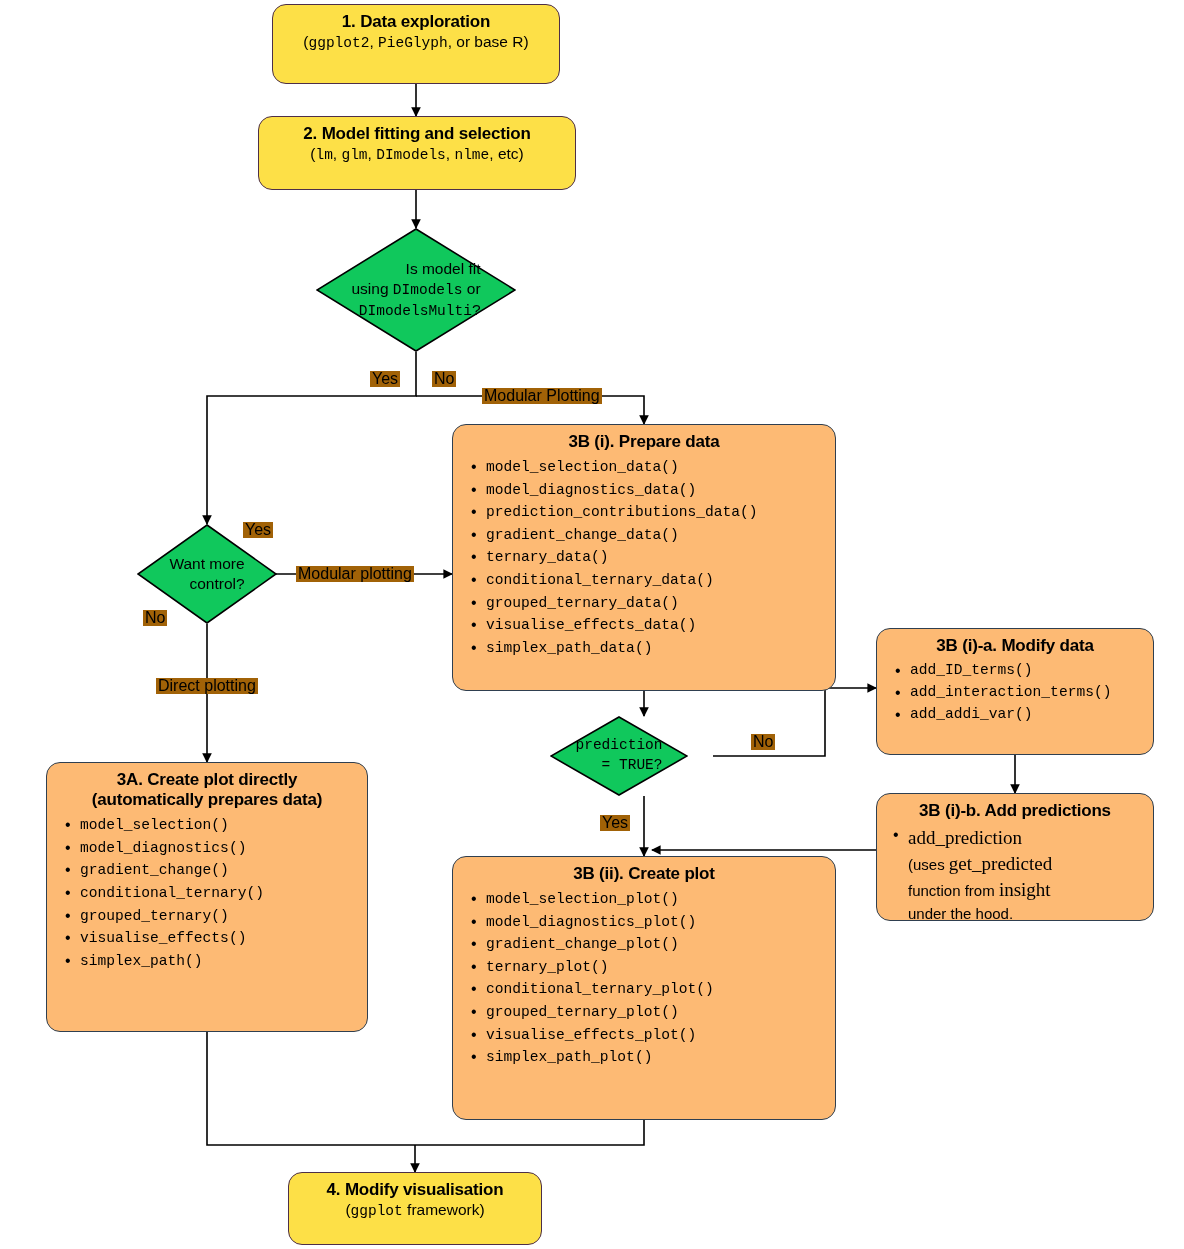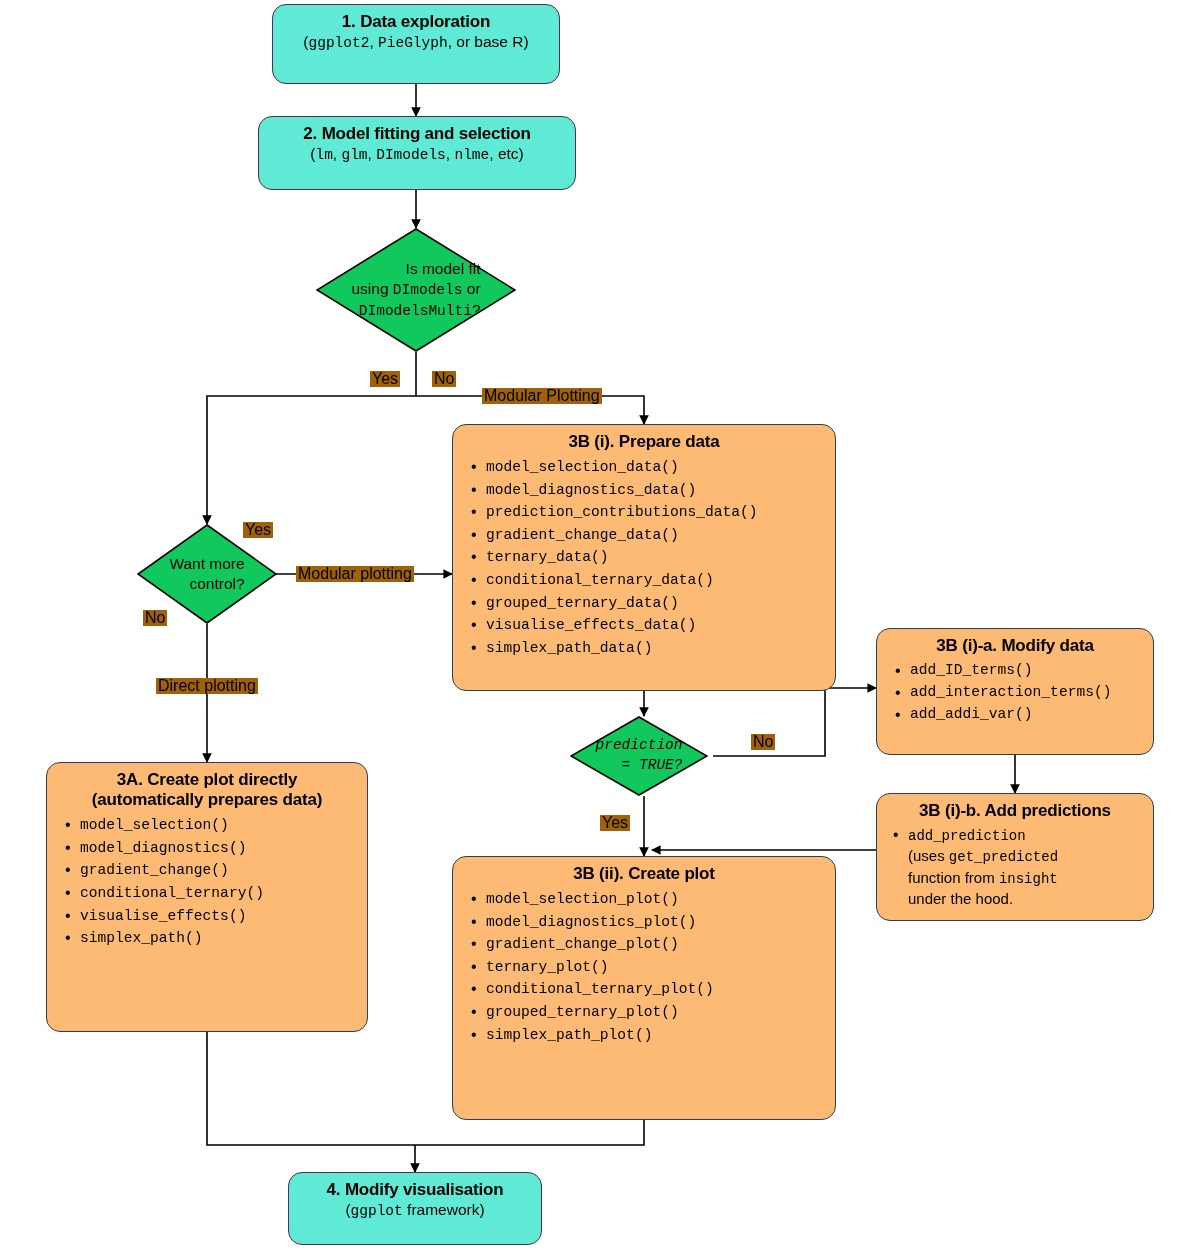--- a/index.html
+++ b/index.html
@@ -26,21 +26,21 @@
     height: 1249px;
     pointer-events: none;
   }
   .node {
     position: absolute;
     box-sizing: border-box;
     border: 1.4px solid #000000;
     border-radius: 14px;
   }
   .node.purple {
-    background: #5eead4;
+    background: #fde047;
     border-color: #4d2f48;
   }
   .node.blue {
     background: #fdba74;
     border-color: #2f3f50;
   }
   .node-title {
     font-weight: bold;
     text-align: center;
     font-size: 17px;
@@ -79,21 +79,21 @@
     font-family: "Liberation Sans", sans-serif;
     font-size: 16px;
   }
   ul.fn-list.tight li { line-height: 1.5; }
   .pred-item {
     white-space: normal !important;
     line-height: 1.38 !important;
     font-family: "Liberation Sans", sans-serif !important;
     font-size: 15px !important;
   }
-  .pred-item .mono { font-size: 14px; }
+  .pred-item .mono { font-size: 19px; font-family: Liberation Serif, serif; }
 
   .diamond {
     position: absolute;
     display: flex;
     align-items: center;
     justify-content: center;
   }
   .diamond .shape {
     position: absolute;
     left: 0; top: 0;
@@ -213,21 +213,21 @@
 
   <div class="node blue" style="left:876px; top:628px; width:278px; height:127px;">
     <div class="node-title">3B (i)-a. Modify data</div>
     <ul class="fn-list tight">
       <li>add_ID_terms()</li>
       <li>add_interaction_terms()</li>
       <li>add_addi_var()</li>
     </ul>
   </div>
 
-  <div class="diamond" style="left:570px; top:716px; width:138px; height:80px;font-style:italic;">
+  <div class="diamond" style="left:550px; top:716px; width:138px; height:80px;">
     <svg class="shape" viewBox="0 0 138 80" preserveAspectRatio="none">
       <polygon points="69,1 137,40 69,79 1,40" fill="#10c85c" stroke="#000000" stroke-width="1.6"></polygon>
     </svg>
     <div class="dlabel mono" style="font-size:14.5px; line-height:1.35;">
       <span>prediction</span><br>
       <span>= TRUE?</span>
     </div>
   </div>
   <div class="edge-label" style="left:751px; top:734px;">No</div>
   <div class="edge-label" style="left:600px; top:815px;">Yes</div>
@@ -239,34 +239,36 @@
     </ul>
   </div>
 
   <div class="node blue" style="left:46px; top:762px; width:322px; height:270px;">
     <div class="node-title"><span>3A. Create plot directly</span><br><span>(automatically prepares data)</span></div>
     <ul class="fn-list">
       <li>model_selection()</li>
       <li>model_diagnostics()</li>
       <li>gradient_change()</li>
       <li>conditional_ternary()</li>
+      <li>grouped_ternary()</li>
       <li>visualise_effects()</li>
       <li>simplex_path()</li>
     </ul>
   </div>
 
   <div class="node blue" style="left:452px; top:856px; width:384px; height:264px;">
     <div class="node-title">3B (ii). Create plot</div>
     <ul class="fn-list">
       <li>model_selection_plot()</li>
       <li>model_diagnostics_plot()</li>
       <li>gradient_change_plot()</li>
       <li>ternary_plot()</li>
       <li>conditional_ternary_plot()</li>
       <li>grouped_ternary_plot()</li>
+      <li>visualise_effects_plot()</li>
       <li>simplex_path_plot()</li>
     </ul>
   </div>
 
   <div class="node purple" style="left:288px; top:1172px; width:254px; height:73px;">
     <div class="node-title">4. Modify visualisation</div>
     <div class="node-sub"><span>(</span><span class="mono">ggplot</span><span> framework)</span></div>
   </div>
 
 </div>

